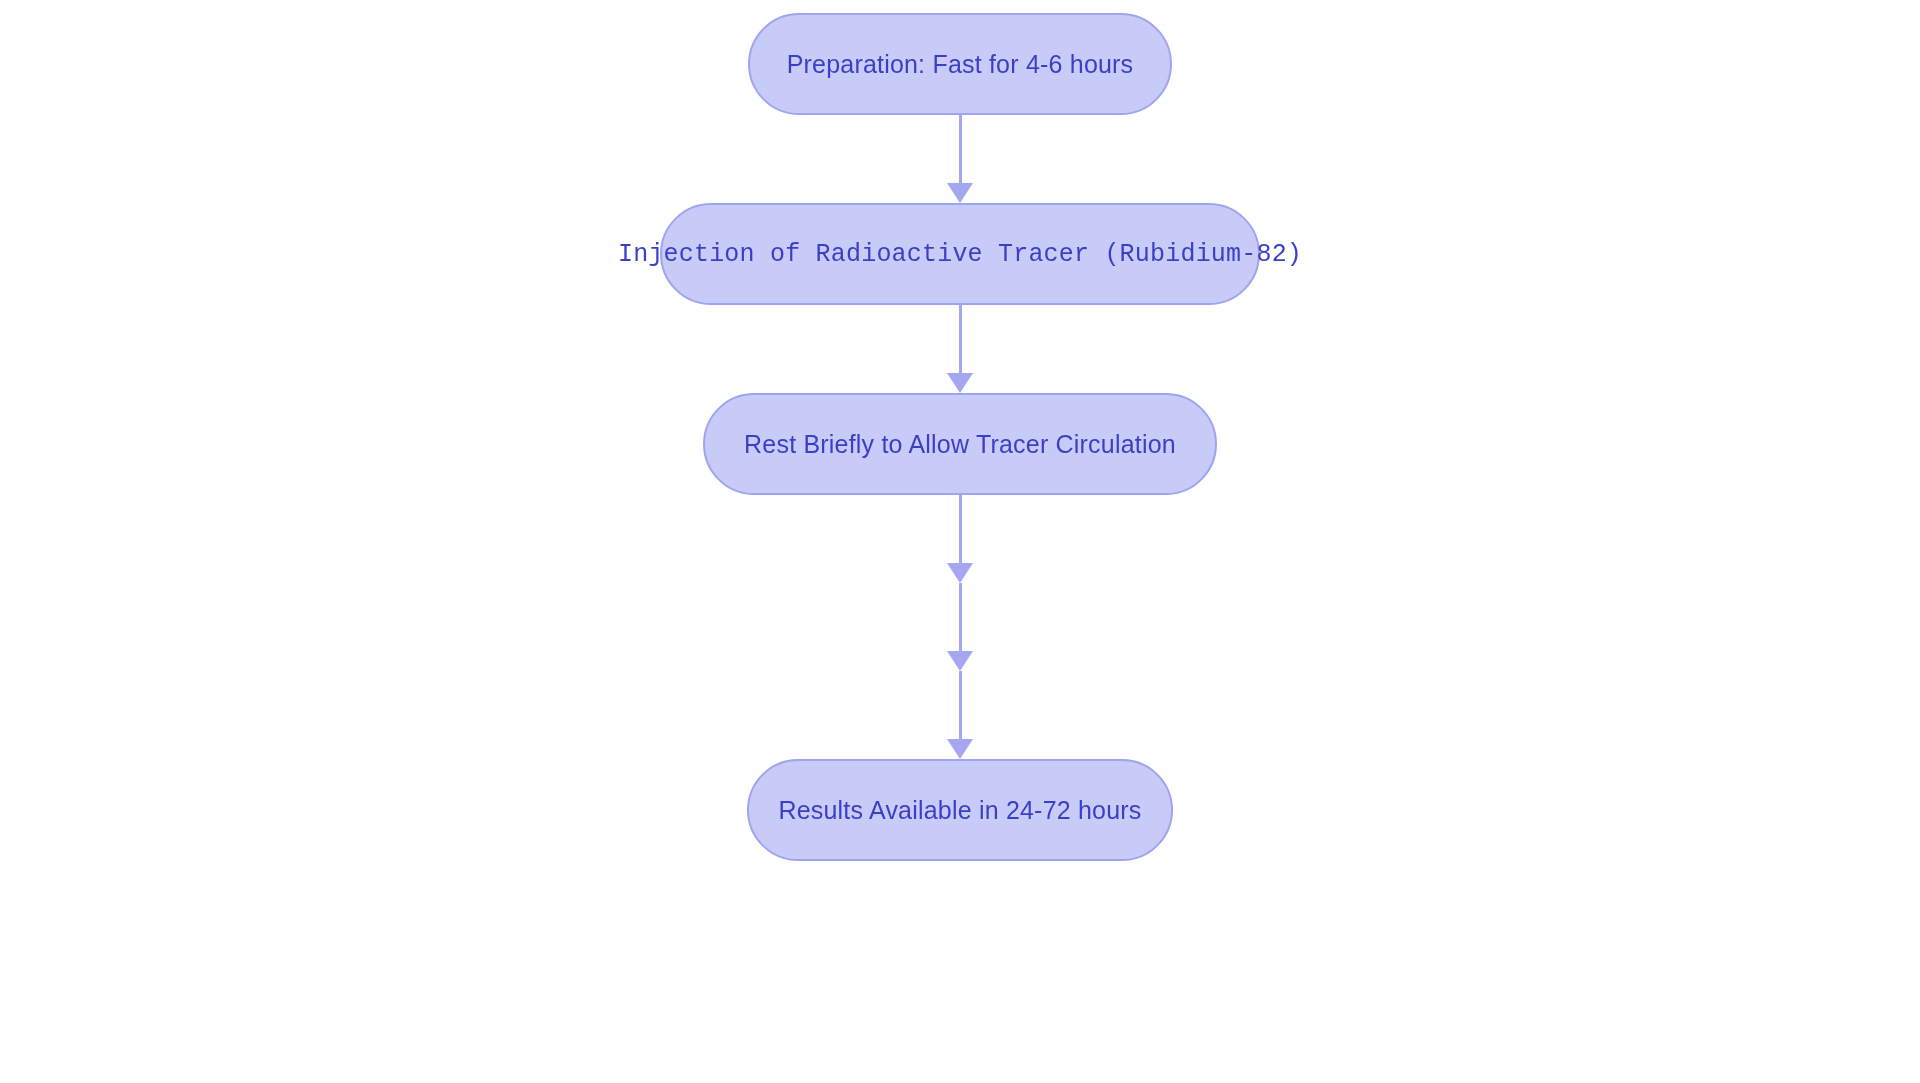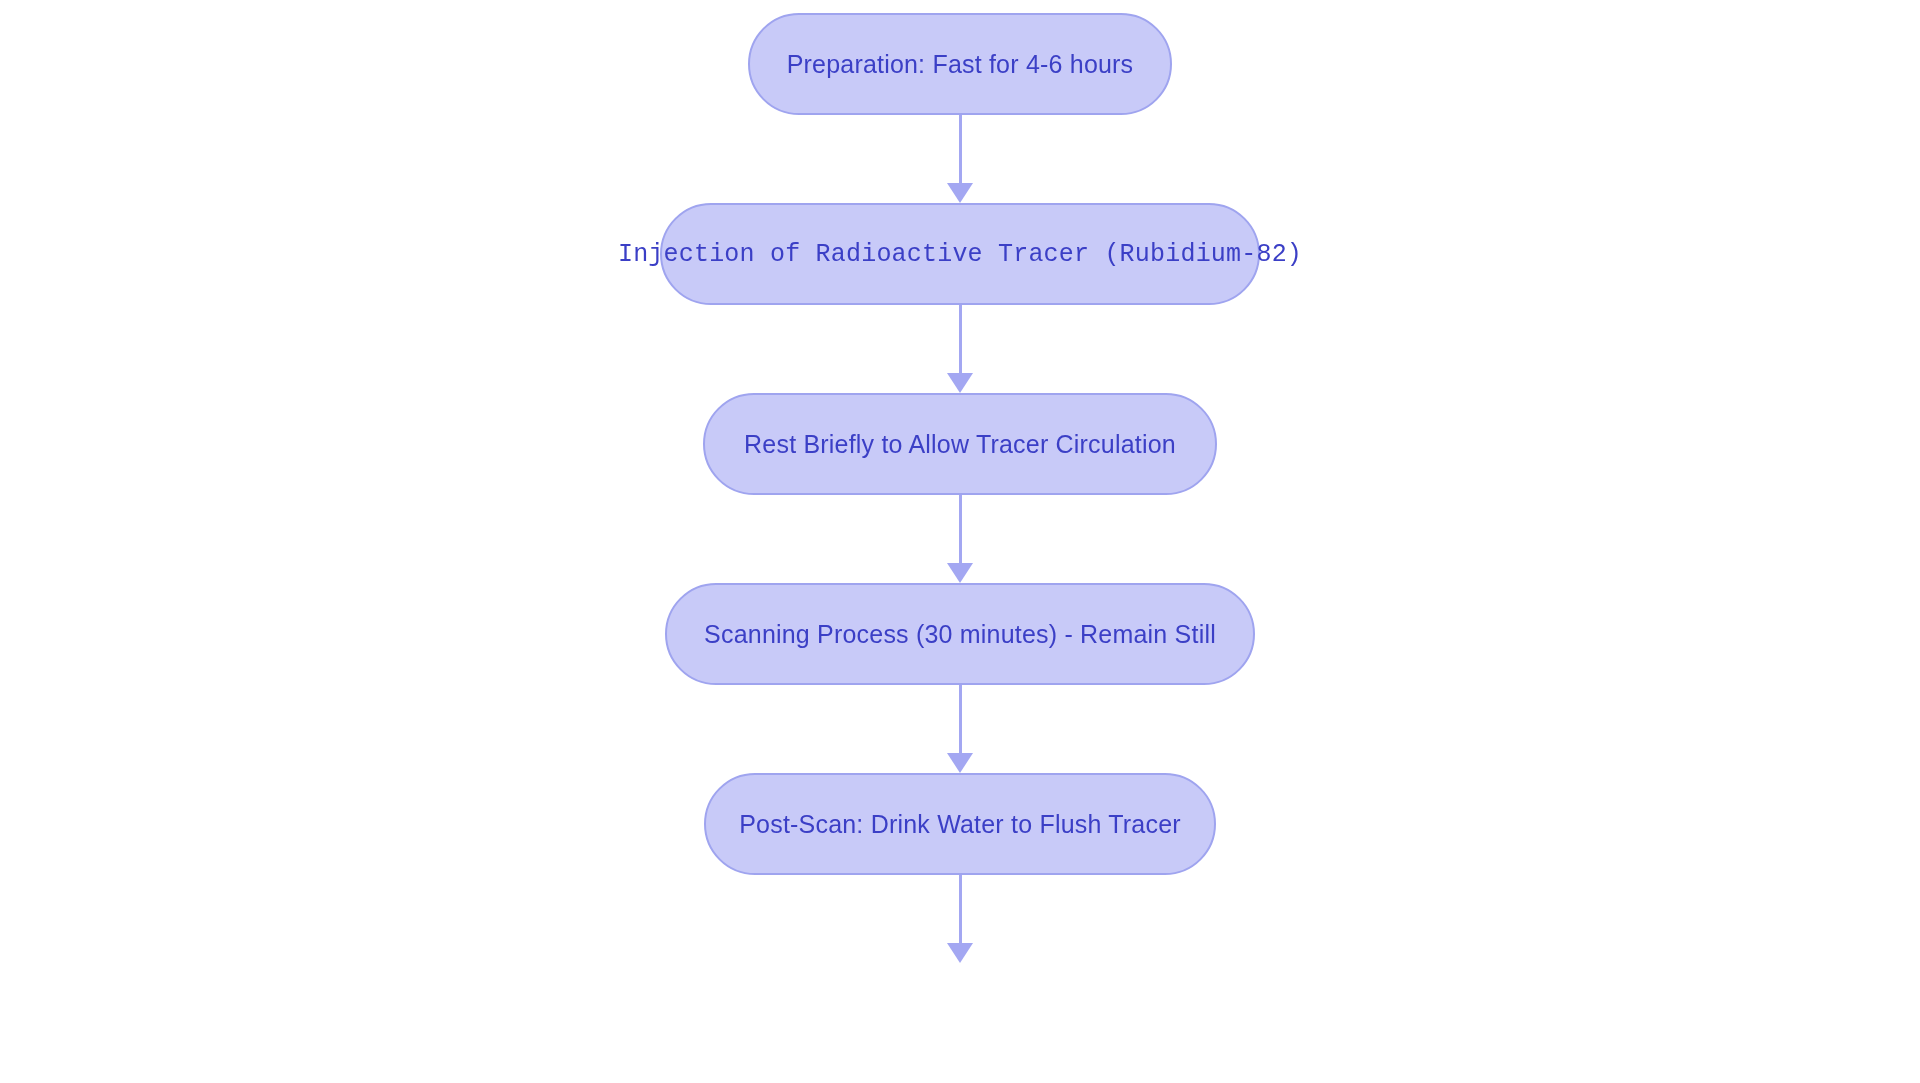--- a/index.html
+++ b/index.html
@@ -89,32 +89,29 @@
 
   <div class="node n2">
     <span>Rest Briefly to Allow Tracer Circulation</span>
   </div>
 
   <div class="arrow">
     <div class="arrow-line"></div>
     <div class="arrow-head"></div>
   </div>
 
-  <div class="node n3">
-    <span>Scanning Process (30 minutes) - Remain Still</span>
-  </div>
-
-  <div class="arrow">
-    <div class="arrow-line"></div>
-    <div class="arrow-head"></div>
-  </div>
-
-  <div class="node n4">
-    <span>Post-Scan: Drink Water to Flush Tracer</span>
-  </div>
 
   <div class="arrow">
     <div class="arrow-line"></div>
     <div class="arrow-head"></div>
   </div>
 
 
+  <div class="arrow">
+    <div class="arrow-line"></div>
+    <div class="arrow-head"></div>
+  </div>
+
+  <div class="node n5">
+    <span>Results Available in 24-72 hours</span>
+  </div>
+
 </div>
 
 </body></html>

